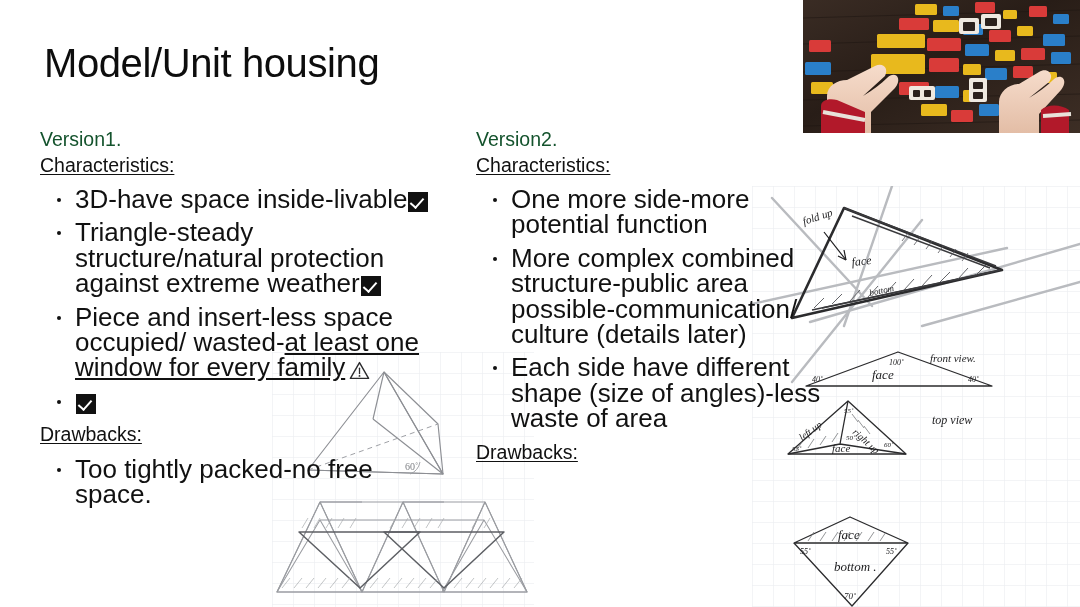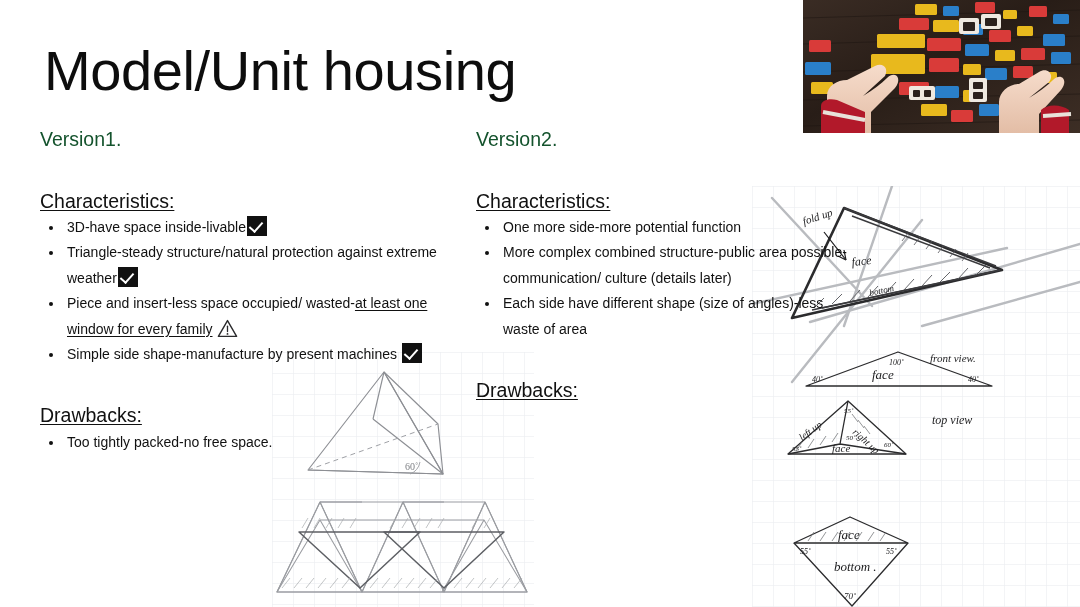--- a/index.html
+++ b/index.html
@@ -9,21 +9,21 @@
     font-family:"Liberation Sans", sans-serif;
     color:#111111;
     overflow:hidden;
     position:relative;
   }
   #slide{position:absolute;inset:0;overflow:hidden;background:#fff;}
 
   
   #title{
     position:absolute;left:44px;top:42px;
-    font-size:56px;line-height:1.05;
+    font-size:40px;line-height:1.05;
     font-weight:400;letter-spacing:-0.4px;
     color:#0d0d0d;white-space:nowrap;
   }
 
   
   .sketch{position:absolute;z-index:1;}
   .sketch svg{display:block;}
 
   
   #photo{
@@ -32,30 +32,30 @@
   }
   #photo svg{display:block;}
 
   
   .col{position:absolute;z-index:4;}
   #colL{left:40px;top:127px;width:400px;}
   #colR{left:476px;top:127px;width:372px;}
 
   .vhead{font-size:19.5px;line-height:25.5px;color:#14532d;}
   .chead{font-size:19.5px;line-height:25.5px;color:#111;text-decoration:underline;
-         text-underline-offset:2px;display:inline-block;margin-top:36px;}
+         text-underline-offset:2px;display:inline-block;}
   .chead-wrap{line-height:25.5px;}
 
   ul.bl{list-style:none;margin:0;padding:0;}
   ul.bl>li{
     position:relative;
     padding-left:27px;
-    font-size:14px;line-height:25.4px;
+    font-size:26px;line-height:25.4px;
     color:#111;
-    margin:0;
+    margin:8px;
   }
   ul.bl>li:before{
     content:"";
     position:absolute;left:9px;top:11px;
     width:4px;height:4px;border-radius:50%;
     background:#111;
   }
   .u{text-decoration:underline;text-underline-offset:2px;}
 
   
@@ -330,21 +330,21 @@
     <ul class="bl">
       <li><span>3D-have space inside-livable</span><span class="ckbox"></span></li>
       <li><span>Triangle-steady structure/natural protection against extreme  weather</span><span class="ckbox"></span></li>
       <li><span>Piece and insert-less space occupied/ wasted-</span><span class="u">at least one window for every family</span><span class="warn">
               <svg width="21" height="19" viewBox="0 0 21 19">
                 <path d="M10.5 1.6 L19.6 17.4 L1.4 17.4 Z" fill="none" stroke="#2b2b2d" stroke-width="1.4" stroke-linejoin="round"></path>
                 <path d="M10.5 7.2 L10.5 12.6" stroke="#2b2b2d" stroke-width="1.3" stroke-linecap="round"></path>
                 <circle cx="10.5" cy="14.9" r="0.95" fill="#2b2b2d"></circle>
               </svg>
           </span></li>
-      <li><span>Simple side shape-manufacture by present machines</span> <span class="ckbox"></span></li>
+      <li> <span class="ckbox"></span></li>
     </ul>
     <div class="chead-wrap">
       <span class="chead">Drawbacks:</span>
     </div>
     <ul class="bl">
       <li><span>Too tightly packed-no free space.</span></li>
     </ul>
   </div>
 
   <div class="col" id="colR">

